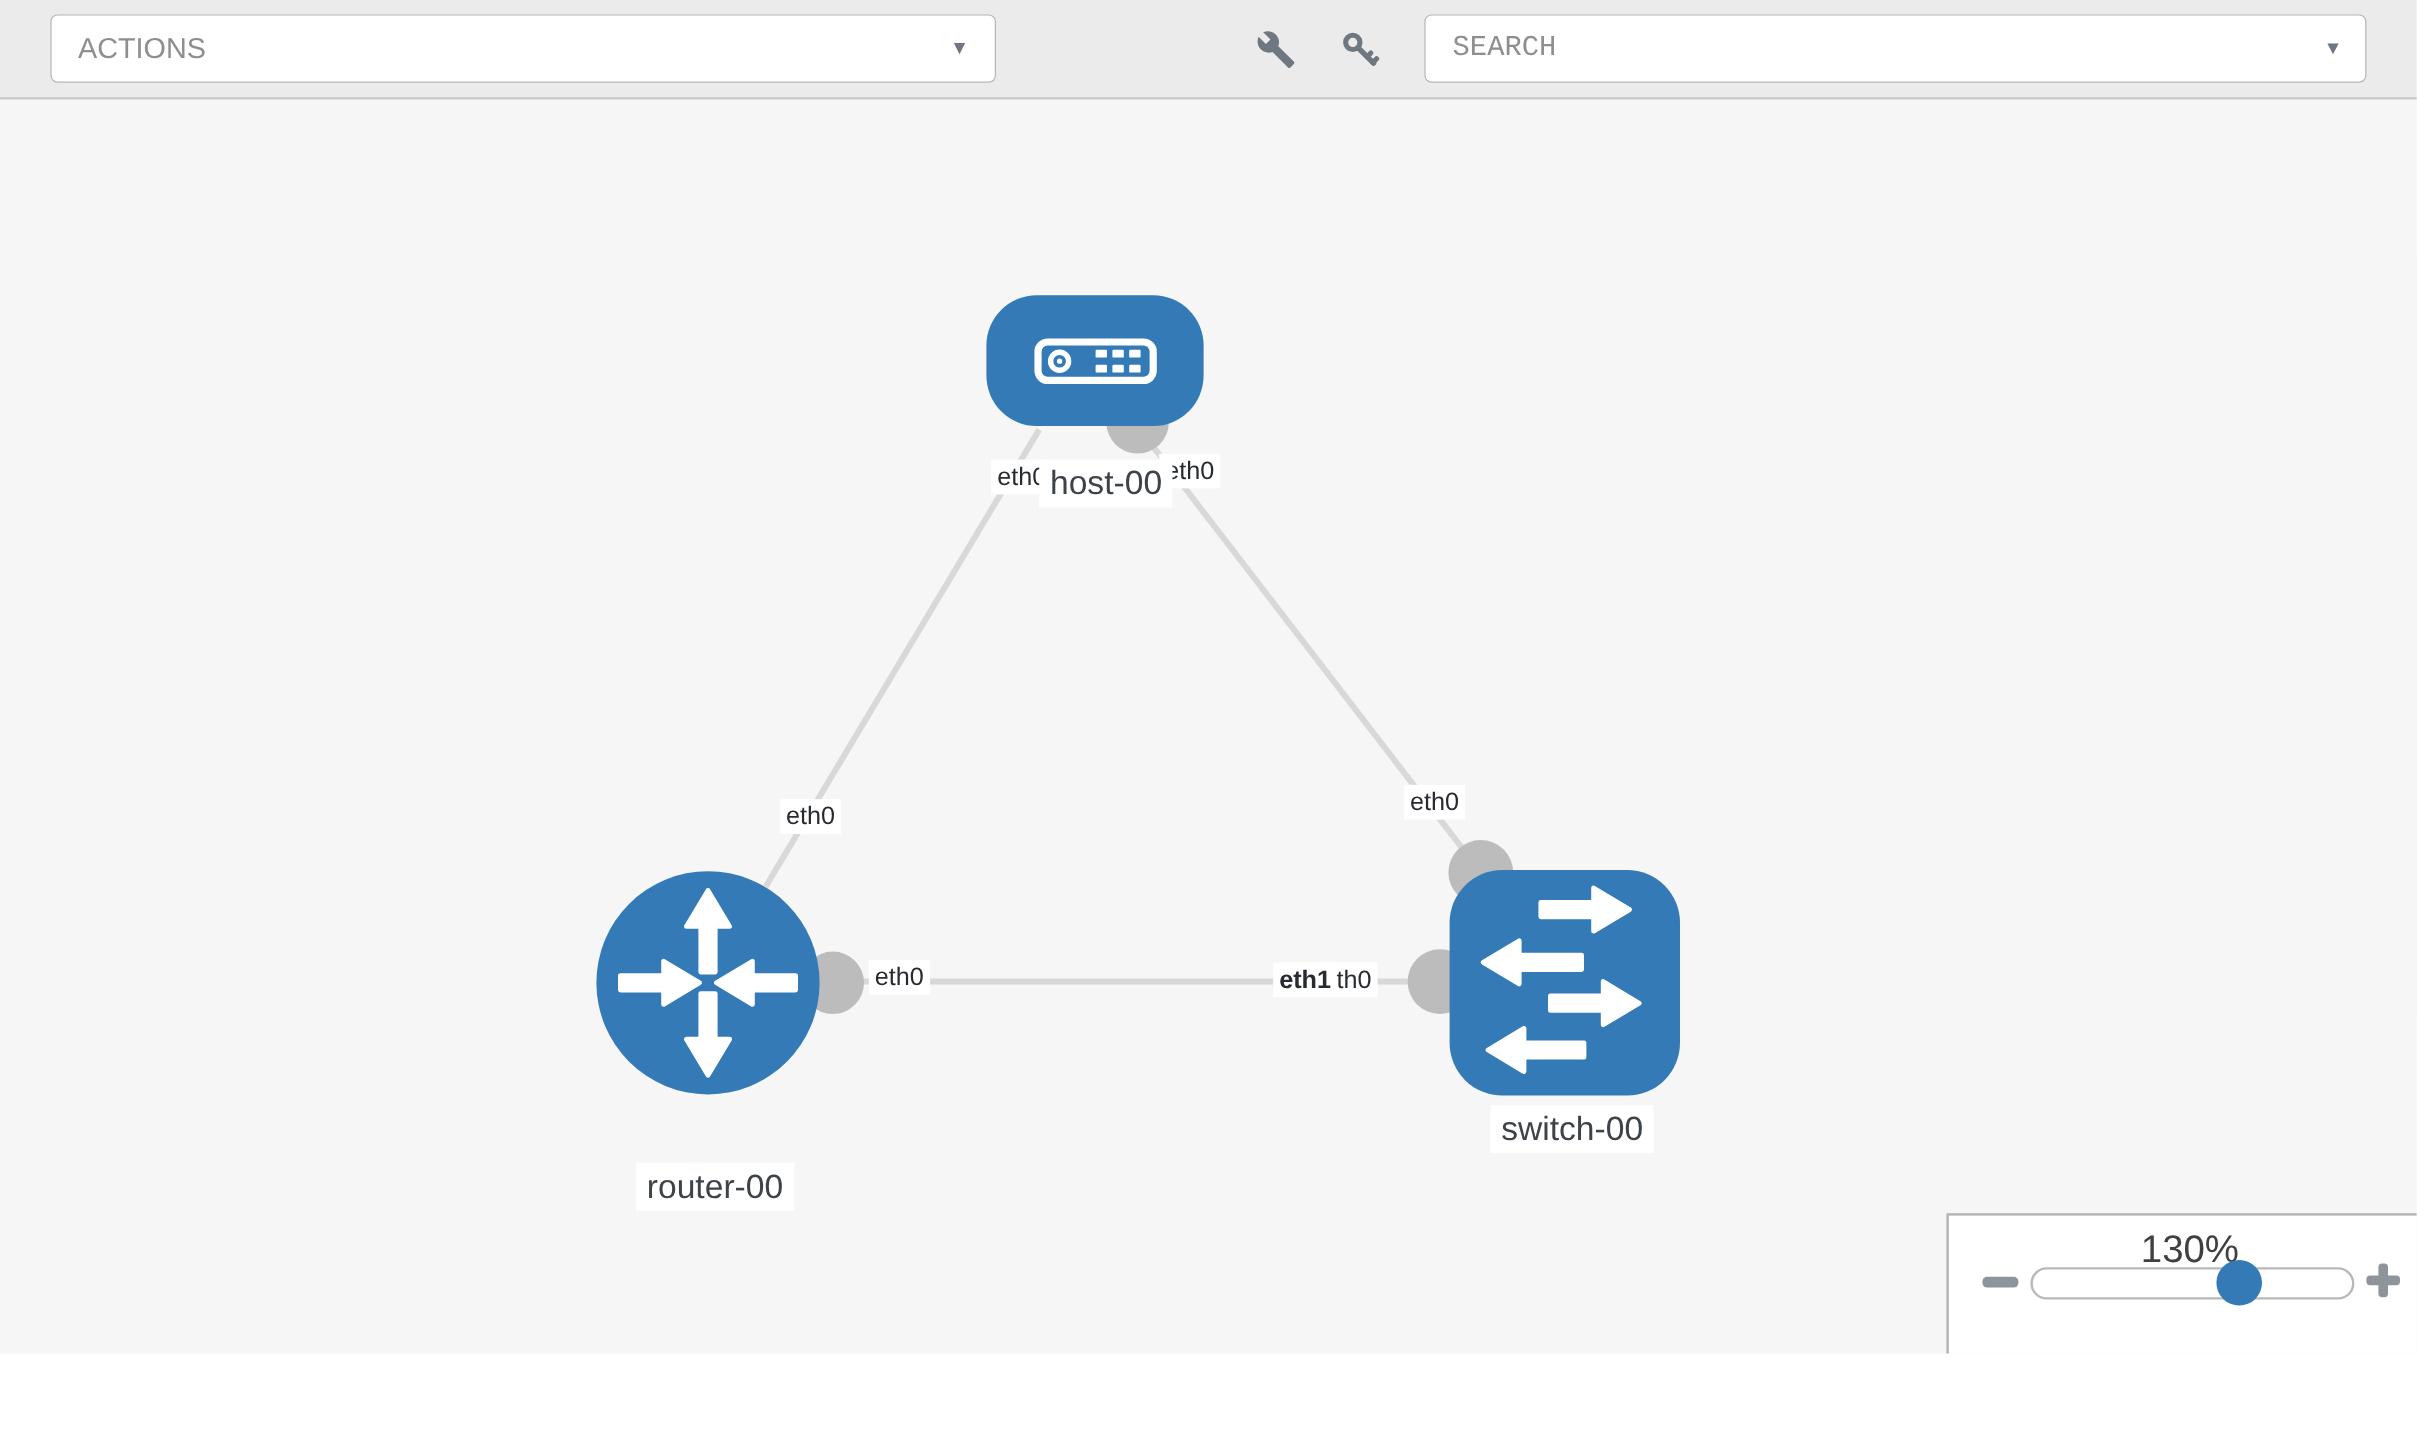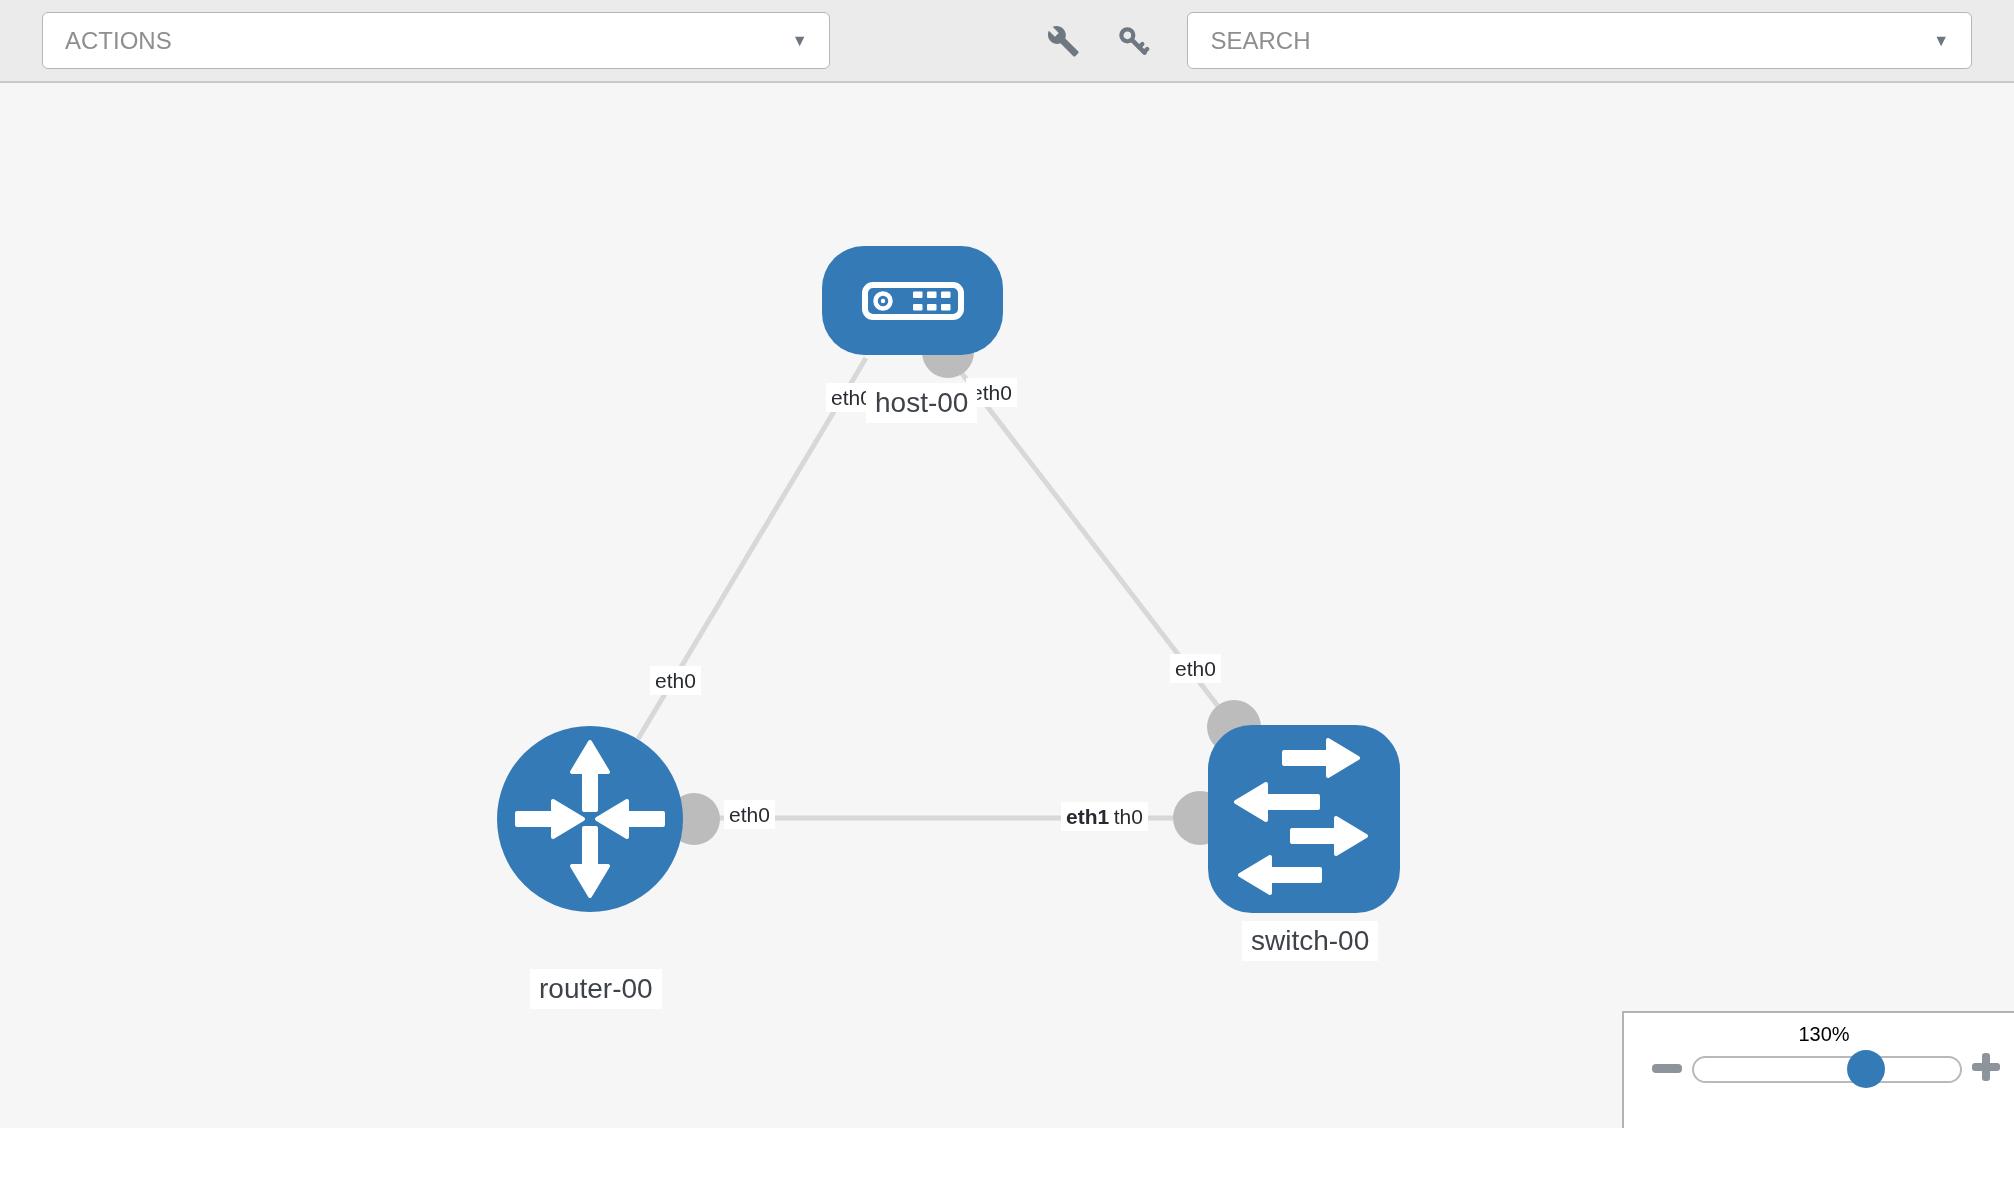--- a/index.html
+++ b/index.html
@@ -15,21 +15,21 @@
     border-radius:50%; background:#c7c7c7; display:flex; align-items:center;
     justify-content:center; cursor:pointer; }
 
   
   .toolbar { height:83px; background:#ebebeb; border-bottom:2px solid #c9c9c9;
     display:flex; align-items:center; padding:0 42px; }
   .select-box { height:57px; background:#fff; border:1px solid #b6b6b6;
     border-radius:6px; display:flex; align-items:center;
     justify-content:space-between; padding:0 22px; font-size:24px; color:#8e8e8e; }
   .actions-box { width:794px; }
-  .search-box { width:790px; margin-left:36px; }
+  .search-box { width:790px; margin-left:36px;font-family:Liberation Mono, monospace; }
   .caret { font-size:16px; color:#6e7680; }
   .tool-icons { display:flex; align-items:center; margin-left:215px; gap:34px; }
   .tool-btn { width:36px; height:36px; display:flex; align-items:center;
     justify-content:center; cursor:pointer; }
 
   
   .canvas { position:relative; width:2014px; height:1045px; background:#f6f6f6;
     overflow:hidden; }
   .links-svg { position:absolute; left:0; top:0; }
 
@@ -50,21 +50,21 @@
   .if-c { left:650px;  top:583px; }
   .if-d { left:1170px; top:571px; }
   .if-e { left:724px;  top:717px; }
   .if-f { left:1097px; top:719px; z-index:4; }
   .if-g { left:1061px; top:719px; z-index:5;font-weight:bold; }
 
   
   .zoom-panel { position:absolute; left:1622px; top:928px; width:400px;
     height:280px; background:#fff; border:2px solid #b3b3b3; z-index:10; }
   .zoom-level { position:absolute; left:160px; top:10px; width:80px;
-    text-align:center; font-size:20px; color:#000000; }
+    text-align:center; font-size:32px; color:#404040; }
   .zoom-row { position:absolute; left:0; top:32px; width:392px; height:56px; }
   .zoom-minus { position:absolute; left:28px; top:19px; width:30px; height:9px;
     background:#8d949c; border-radius:4px; cursor:pointer; }
   .zoom-track { position:absolute; left:68px; top:11px; width:270px; height:27px;
     background:#fff; border:2px solid #b9b9b9; border-radius:14px; cursor:pointer; }
   .zoom-thumb { position:absolute; left:153px; top:-8px; width:38px; height:38px;
     border-radius:50%; background:#337ab7; cursor:pointer; }
   .zoom-plus { position:absolute; left:344px; top:4px; width:36px; height:36px;
     cursor:pointer; }
   .zoom-plus::before { content:""; position:absolute; left:4px; top:14px;

